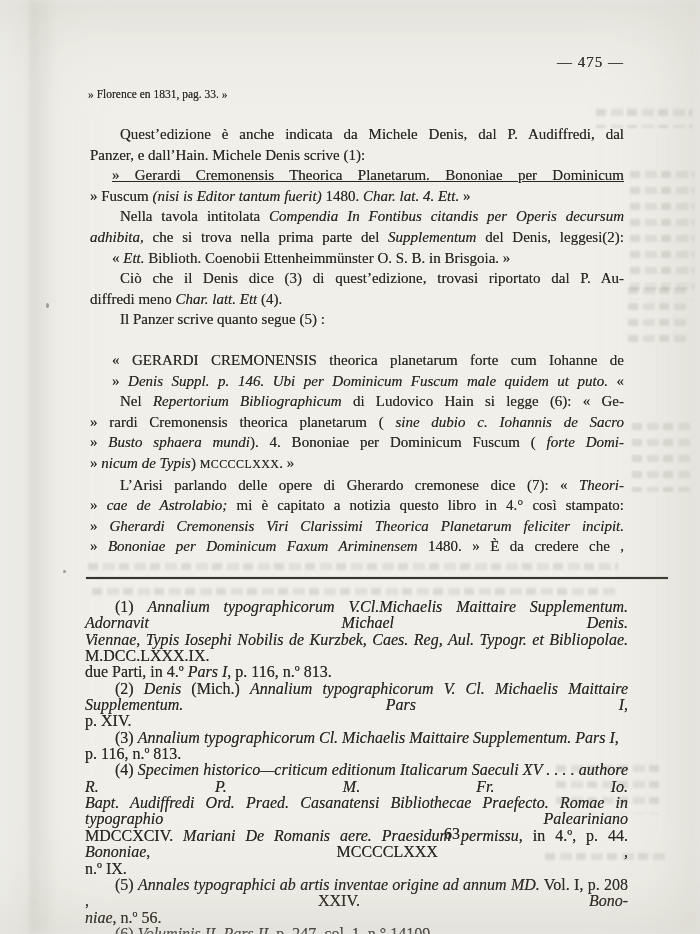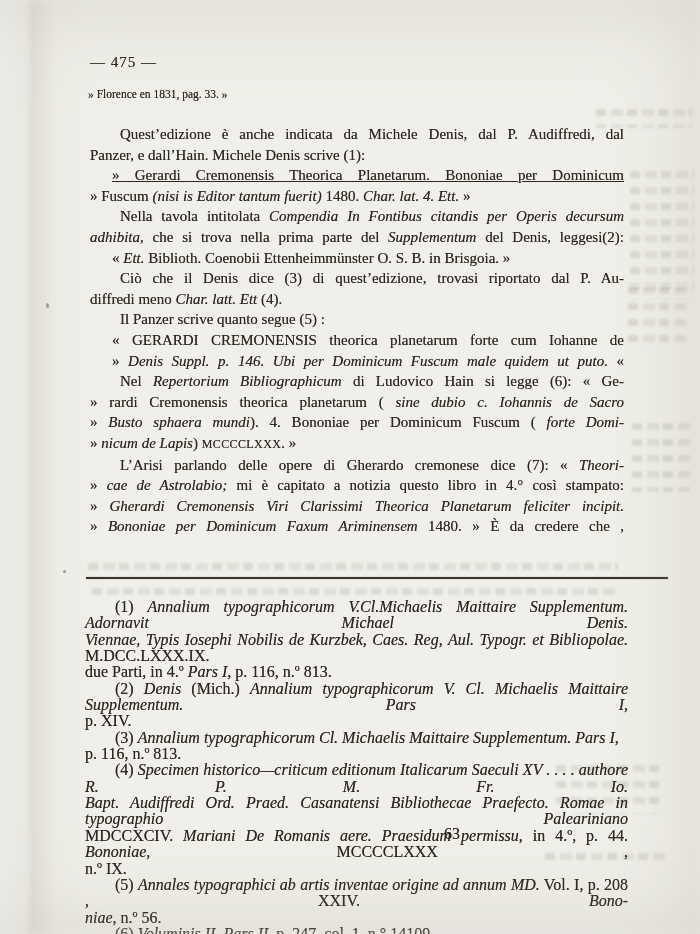--- a/index.html
+++ b/index.html
@@ -23,21 +23,21 @@
     position:absolute;left:30px;top:0;bottom:0;width:26px;z-index:1;
     background:linear-gradient(90deg,rgba(150,146,134,.14),rgba(150,146,134,0));
     filter:blur(2px);
   }
   .txt{position:absolute;z-index:4;text-shadow:0 0 .5px rgba(43,39,33,.65);}
   .tline{white-space:normal;}
   .just{text-align:justify;text-align-last:justify;}
   .it{font-style:italic;}
   .sc{font-size:.8em;letter-spacing:.4px;}
 
-  .header-num{left:90px;top:54px;width:534px;text-align:left;font-size:15px;letter-spacing:1px;}
+  .header-num{left:90px;top:54px;width:534px;text-align:right;font-size:15px;letter-spacing:1px;}
   .top-note{left:88px;top:85px;width:552px;font-size:11.5px;line-height:18.4px;}
   .body-text{left:90px;top:124px;width:534px;font-size:15px;line-height:20.6px;}
   .rule{
     position:absolute;left:86px;top:577px;width:582px;height:2px;z-index:4;
     background:#3a362f;box-shadow:0 0 1px rgba(58,54,47,.8);
   }
   .footnotes{left:85px;top:599px;width:543px;font-size:16px;line-height:16.35px;}
   .signature{left:444px;top:825px;width:60px;font-size:16px;}
 
   .ghost{
@@ -77,26 +77,26 @@
       <div class="tline just" style="text-indent: 30px;"><span>Quest’edizione è anche indicata da Michele Denis, dal P. Audiffredi, dal</span></div>
       <div class="tline"><span>Panzer, e dall’Hain. Michele Denis scrive (1):</span></div>
       <div class="tline just" style="text-indent: 22px; text-decoration: underline;"><span>» Gerardi Cremonensis Theorica Planetarum. Bononiae per Dominicum</span></div>
       <div class="tline"><span>» Fuscum </span><span class="it">(nisi is Editor tantum fuerit)</span><span> 1480. </span><span class="it">Char. lat. 4. Ett.</span><span> »</span></div>
       <div class="tline just" style="text-indent: 30px;"><span>Nella tavola intitolata </span><span class="it">Compendia In Fontibus citandis per Operis decursum</span></div>
       <div class="tline just"><span class="it">adhibita,</span><span> che si trova nella prima parte del </span><span class="it">Supplementum</span><span> del Denis, leggesi(2):</span></div>
       <div class="tline" style="text-indent: 22px;"><span>« </span><span class="it">Ett.</span><span> Biblioth. Coenobii Ettenheimmünster O. S. B. in Brisgoia. »</span></div>
       <div class="tline just" style="text-indent: 30px;"><span>Ciò che il Denis dice (3) di quest’edizione, trovasi riportato dal P. Au-</span></div>
       <div class="tline"><span>diffredi meno </span><span class="it">Char. latt. Ett</span><span> (4).</span></div>
       <div class="tline" style="text-indent: 30px;"><span>Il Panzer scrive quanto segue (5) :</span></div>
-      <div class="tline just" style="text-indent: 22px;"><span>« GERARDI CREMONENSIS theorica planetarum forte cum Iohanne de</span></div>
+      <div class="tline just" style="text-indent: 22px; margin-top: 20px;"><span>« GERARDI CREMONENSIS theorica planetarum forte cum Iohanne de</span></div>
       <div class="tline just" style="text-indent: 22px;"><span>» </span><span class="it">Denis Suppl. p. 146. Ubi per Dominicum Fuscum male quidem ut puto.</span><span> «</span></div>
       <div class="tline just" style="text-indent: 30px;"><span>Nel </span><span class="it">Repertorium Bibliographicum</span><span> di Ludovico Hain si legge (6): « Ge-</span></div>
       <div class="tline just"><span>» rardi Cremonensis theorica planetarum ( </span><span class="it">sine dubio c. Iohannis de Sacro</span></div>
       <div class="tline just"><span>» </span><span class="it">Busto sphaera mundi</span><span>). 4. Bononiae per Dominicum Fuscum ( </span><span class="it">forte Domi-</span></div>
-      <div class="tline"><span>» </span><span class="it">nicum de Lapis</span><span>) </span><span class="sc">MCCCCLXXX</span><span>. »</span></div>
+      <div class="tline"><span>» </span><span class="it">nicum de Typis</span><span>) </span><span class="sc">MCCCCLXXX</span><span>. »</span></div>
       <div class="tline just" style="text-indent: 30px;"><span>L’Arisi parlando delle opere di Gherardo cremonese dice (7): « </span><span class="it">Theori-</span></div>
       <div class="tline just"><span>» </span><span class="it">cae de Astrolabio;</span><span> mi è capitato a notizia questo libro in 4.° così stampato:</span></div>
       <div class="tline just"><span>» </span><span class="it">Gherardi Cremonensis Viri Clarissimi Theorica Planetarum feliciter incipit.</span></div>
       <div class="tline just"><span>» </span><span class="it">Bononiae per Dominicum Faxum Ariminensem</span><span> 1480. » È da credere che ,</span></div>
     </div>
 
   <div class="rule"></div>
 
   <div class="txt footnotes" id="footnotes">
       <div class="tline just" style="text-indent: 30px;"><span>(1) </span><span class="it">Annalium typographicorum V.Cl.Michaelis Maittaire Supplementum. Adornavit Michael Denis.</span></div>

